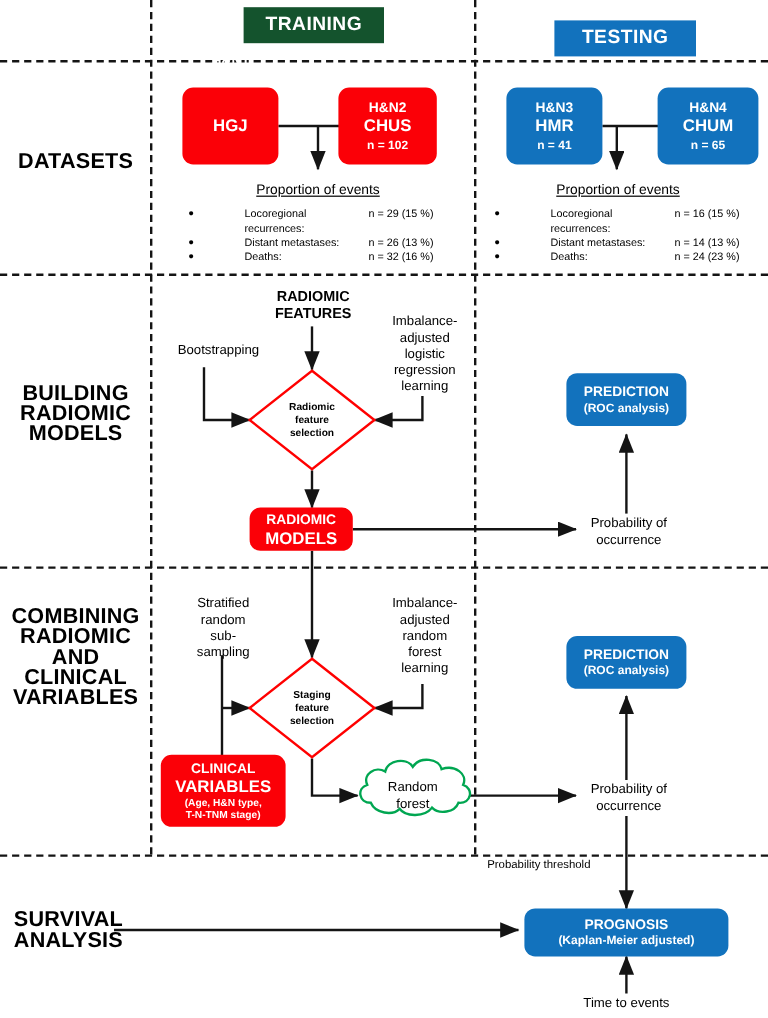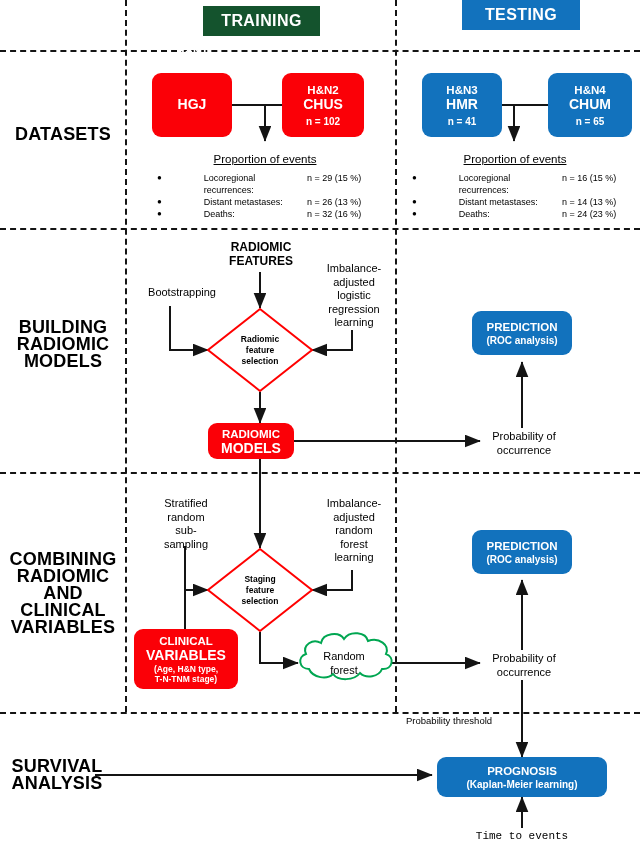--- a/index.html
+++ b/index.html
@@ -124,33 +124,33 @@
   <div class="hline" style="top:50px;"></div>
   <div class="hline" style="top:228px;"></div>
   <div class="hline" style="top:472px;"></div>
   <div class="hline" style="top:712px;"></div>
   <div class="vline" style="left:125px;top:0;height:712px;"></div>
   <div class="vline" style="left:395px;top:0;height:712px;"></div>
 
   <div class="banner red" style="left:203px;top:6px;width:117px;height:30px;">
     <span>TRAINING</span>
   </div>
-  <div class="banner blue" style="left:462px;top:0;width:118px;height:30px;">
+  <div class="banner blue" style="left:462px;top:17px;width:118px;height:30px;">
     <span>TESTING</span>
   </div>
 
   <div class="rowlabel" style="top:126px;">DATASETS</div>
 
   <div class="rowlabel" style="top:319px;">
     <div>BUILDING</div>
     <div>RADIOMIC</div>
     <div>MODELS</div>
   </div>
 
-  <div class="rowlabel" style="top:551px;">
+  <div class="rowlabel" style="top:505px;">
     <div>COMBINING</div>
     <div>RADIOMIC</div>
     <div>AND</div>
     <div>CLINICAL</div>
     <div>VARIABLES</div>
   </div>
 
   <div class="rowlabel" style="top:758px;width:170px;left:-28px;">
     <div>SURVIVAL</div>
     <div>ANALYSIS</div>
@@ -298,18 +298,18 @@
 
   <div class="rbox blue" style="left:472px;top:530px;width:100px;height:44px;">
     <div class="l1">PREDICTION</div>
     <div class="l3" style="font-weight:bold;">(ROC analysis)</div>
   </div>
 
   <div class="txt" style="left:406px;top:714px;width:130px;font-size:9.5px;">Probability threshold</div>
 
   <div class="rbox blue" style="left:437px;top:757px;width:170px;height:40px;">
     <div class="l1">PROGNOSIS</div>
-    <div class="l3" style="font-weight:bold;">(Kaplan-Meier learning)</div>
-  </div>
-
-  <div class="txt c" style="left:472px;top:830px;width:100px;font-family:Liberation Mono, monospace;">Time to events</div>
+    <div class="l3" style="font-weight:bold;">(Kaplan-Meier adjusted)</div>
+  </div>
+
+  <div class="txt c" style="left:472px;top:830px;width:100px;">Time to events</div>
 
 </div>
 
 </body></html>

